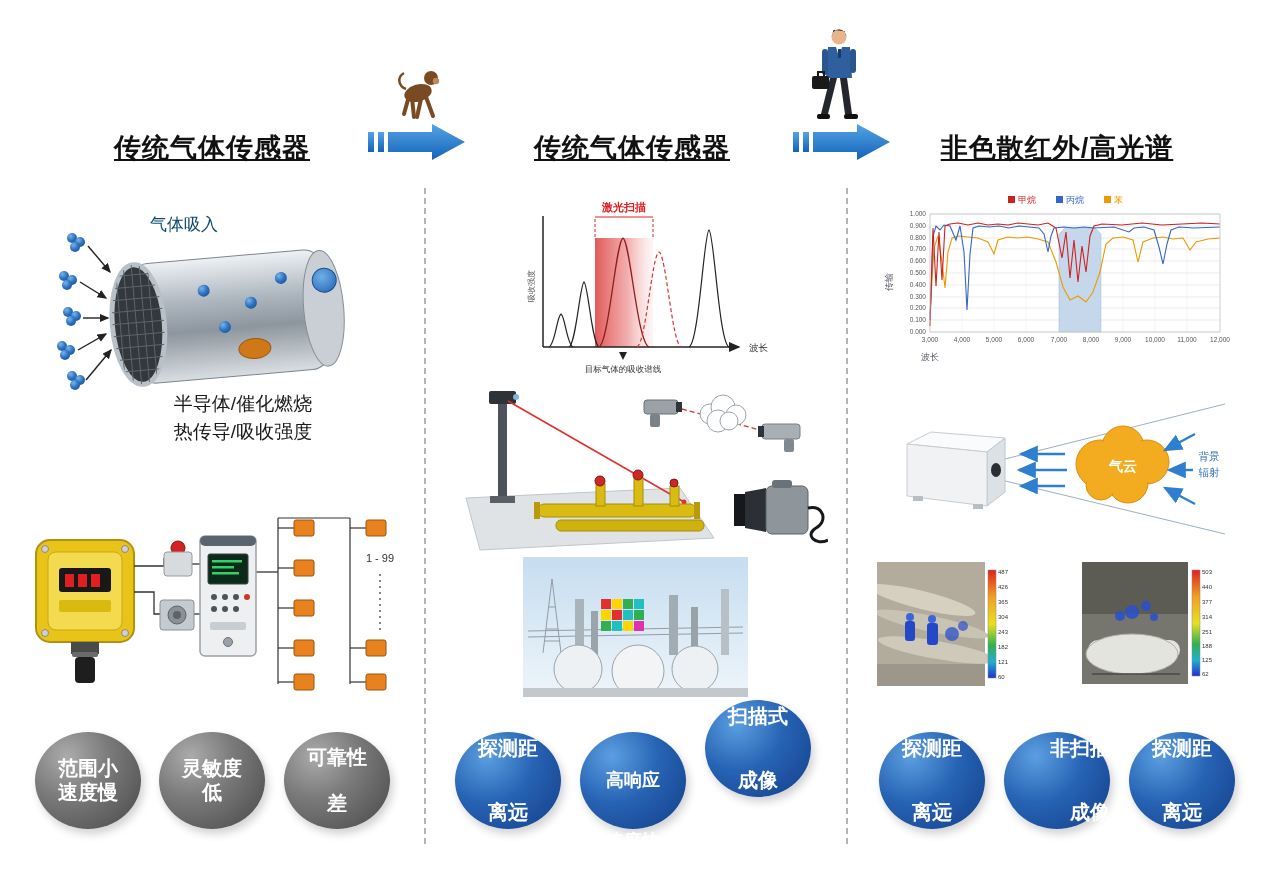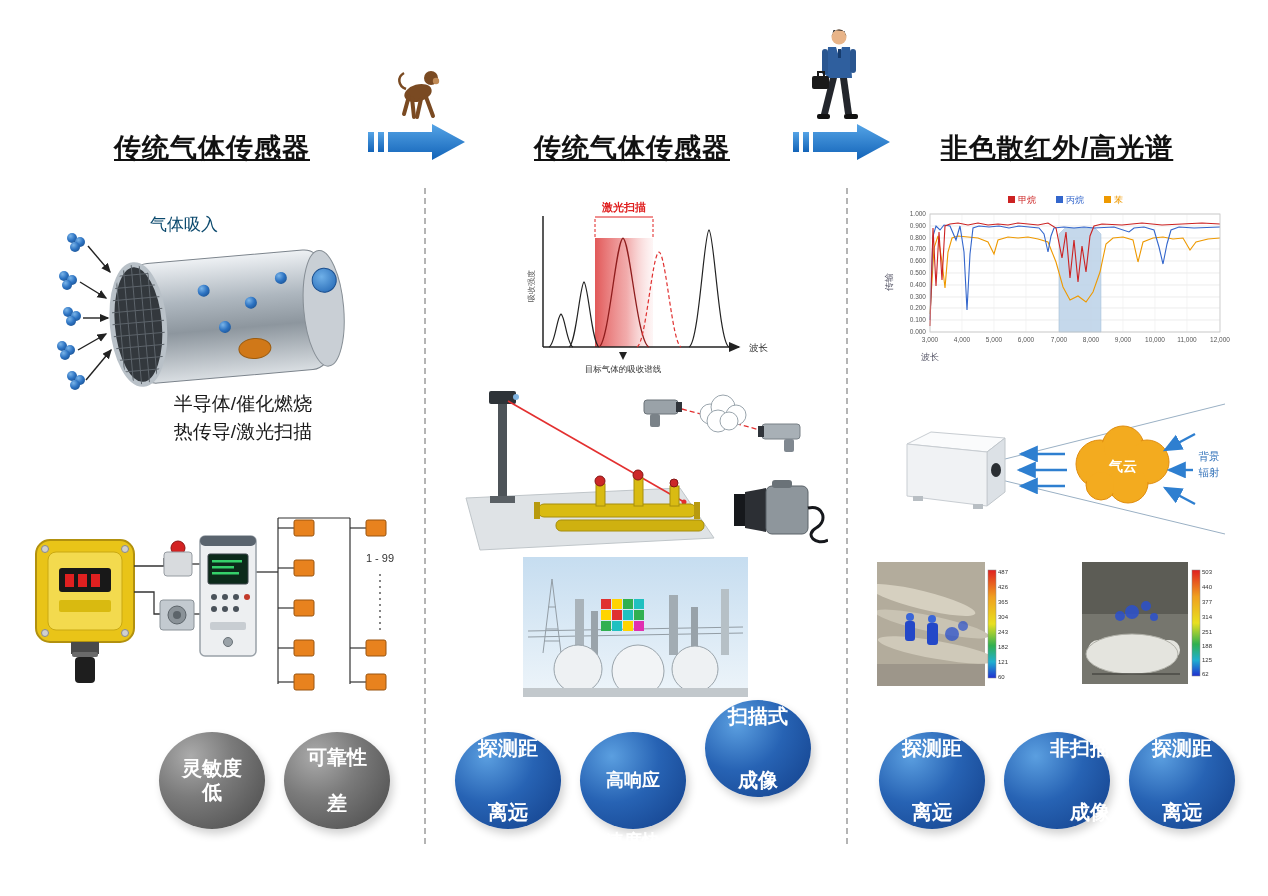--- a/index.html
+++ b/index.html
@@ -156,21 +156,21 @@
       <line x1="32" y1="20" x2="54" y2="46"></line>
       <line x1="24" y1="56" x2="50" y2="72"></line>
       <line x1="27" y1="92" x2="52" y2="92"></line>
       <line x1="22" y1="124" x2="50" y2="108"></line>
       <line x1="30" y1="154" x2="55" y2="124"></line>
     </g>
   </svg>
 
   <div class="tech-text" style="left:118px; top:390px; width:250px;">
     <div>半导体/催化燃烧</div>
-    <div>热传导/激光扫描</div>
+    <div>热传导/吸收强度</div>
   </div>
 
   <svg class="abs" style="left:28px; top:502px;" width="380" height="196" viewBox="0 0 380 196">
     <g>
       <rect x="8" y="38" width="98" height="102" rx="14" fill="#e9c418" stroke="#b2910e" stroke-width="2"></rect>
       <rect x="20" y="50" width="74" height="78" rx="8" fill="#f3da4e" stroke="#c9a812"></rect>
       <circle cx="17" cy="47" r="3.5" fill="#cfcfcf" stroke="#8a8a8a"></circle>
       <circle cx="97" cy="47" r="3.5" fill="#cfcfcf" stroke="#8a8a8a"></circle>
       <circle cx="17" cy="131" r="3.5" fill="#cfcfcf" stroke="#8a8a8a"></circle>
       <circle cx="97" cy="131" r="3.5" fill="#cfcfcf" stroke="#8a8a8a"></circle>
@@ -238,20 +238,24 @@
         <rect x="266" y="138" width="20" height="16" rx="2"></rect>
         <rect x="266" y="172" width="20" height="16" rx="2"></rect>
         <rect x="338" y="18" width="20" height="16" rx="2"></rect>
         <rect x="338" y="138" width="20" height="16" rx="2"></rect>
         <rect x="338" y="172" width="20" height="16" rx="2"></rect>
       </g>
       <text x="352" y="60" font-size="11" fill="#333" text-anchor="middle">1 - 99</text>
     </g>
   </svg>
 
+  <div class="bubble gray" style="left:35px; top:732px;">
+    <span>范围小</span>
+    <span>速度慢</span>
+  </div>
   <div class="bubble gray" style="left:159px; top:732px;">
     <span>灵敏度</span>
     <span>低</span>
   </div>
   <div class="bubble gray" style="left:284px; top:732px;gap:22px;">
     <span>可靠性</span>
     <span>差</span>
   </div>
 
   <svg class="abs" style="left:503px; top:192px;" width="272" height="198" viewBox="0 0 272 198">

